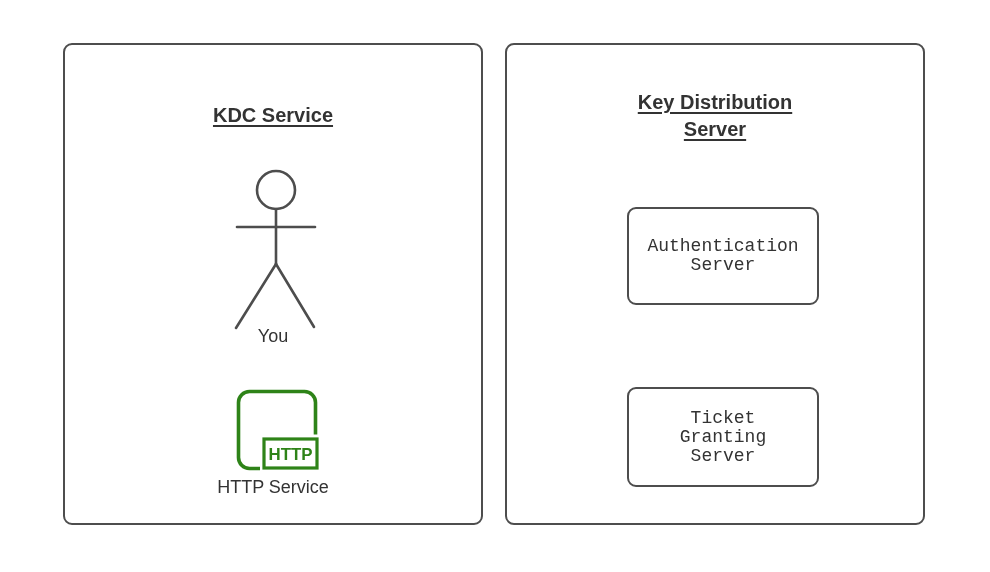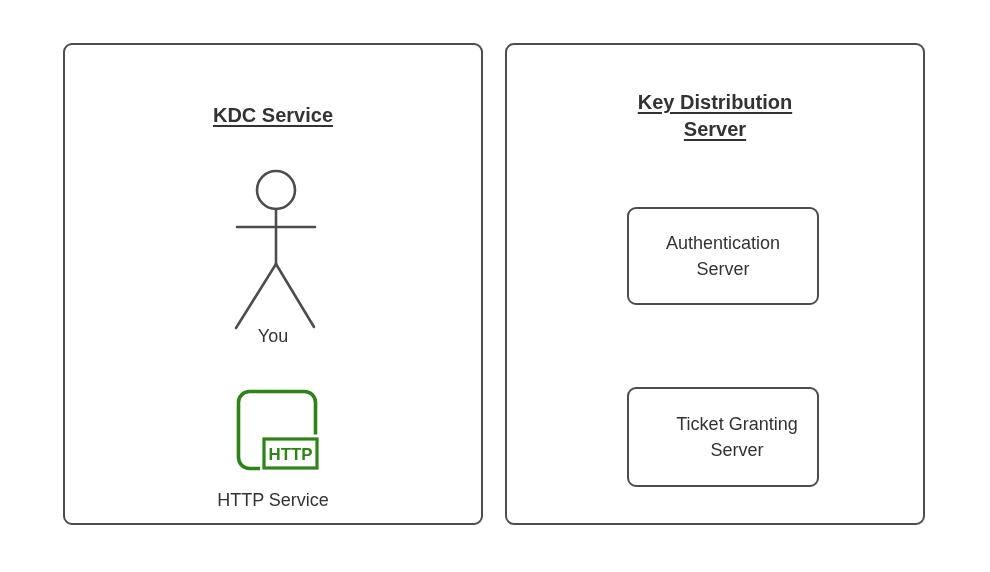--- a/index.html
+++ b/index.html
@@ -59,42 +59,42 @@
     font-size: 17px;
     font-weight: bold;
   }
   .service-label {
     position: absolute;
     left: 0; right: 0;
     top: 432px;
     text-align: center;
     font-size: 18px;
     color: #333333;
-    margin-top: 13px;
   }
 
   .server-box {
     position: absolute;
     left: 120px;
     width: 192px;
     background: #ffffff;
     border: 2px solid #4d4d4d;
     border-radius: 9px;
     display: flex;
     align-items: center;
     justify-content: center;
   }
   #auth-server-box { top: 162px; height: 98px; }
-  #tgs-server-box  { top: 342px; height: 100px; justify-content: flex-end; }
+  #tgs-server-box  { top: 342px; height: 100px; }
   .server-box .box-label {
     width: 160px;
     text-align: center;
     font-size: 18px;
-    line-height: 26px;
+    line-height: 19px;
     color: #333333;
+    font-family: Liberation Mono, monospace;
   }
 </style>
 </head>
 <body>
 
 <div class="panel" id="left-panel">
   <div class="panel-title">KDC Service</div>
 
   <svg class="actor-svg" width="86" height="164" viewBox="0 0 86 164">
     <g stroke="#4d4d4d" stroke-width="2.6" fill="none" stroke-linecap="round">

